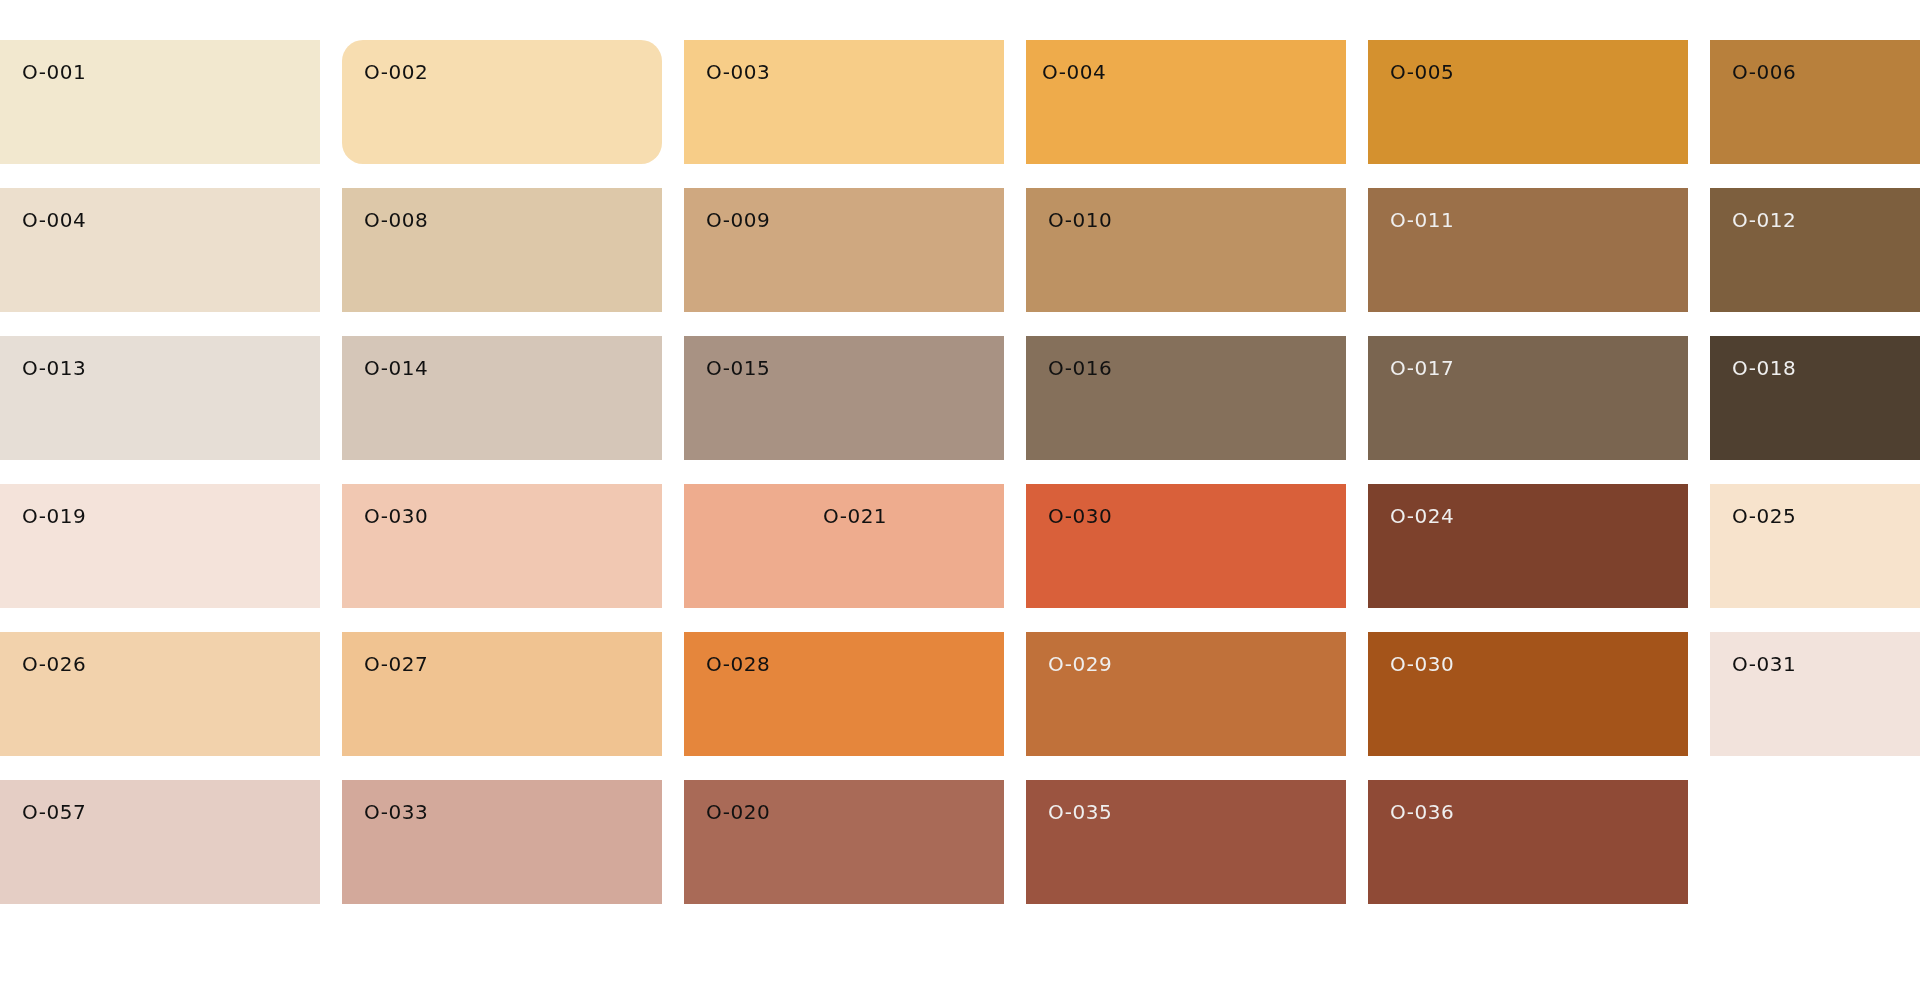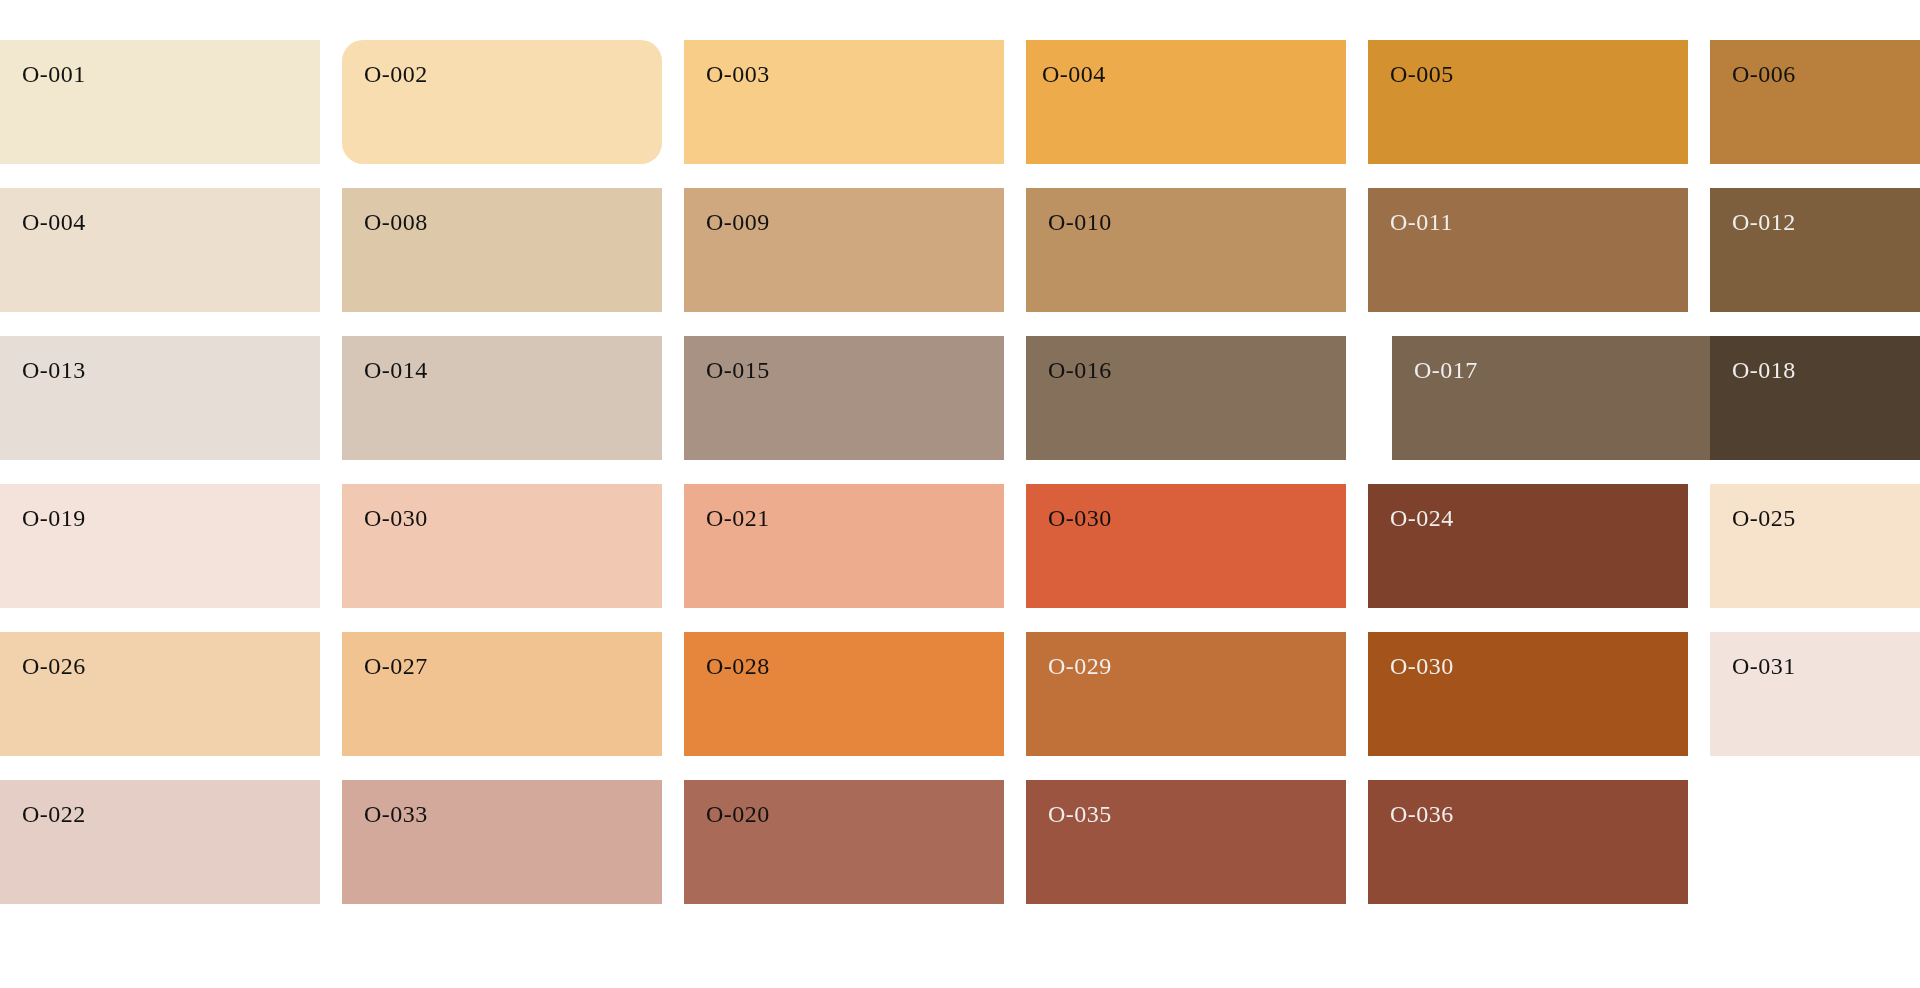--- a/index.html
+++ b/index.html
@@ -27,27 +27,26 @@
   }
   .swatch {
     position: relative;
     width: 100%;
     height: 100%;
     box-sizing: border-box;
     padding: 22px 0 0 22px;
     overflow: hidden;
   }
   .swatch-label {
-    font-size: 24px;
+    font-size: 20px;
     line-height: 1;
     letter-spacing: 0.5px;
     font-weight: 400;
     white-space: nowrap;
     display: block;
-    font-family: Liberation Serif, serif;
   }
   .text-dark  { color: #111111; }
   .text-light { color: #efefef; }
 </style>
 </head>
 <body style="background: rgb(255, 255, 255);">
 
 <div id="palette-grid">
     <div class="swatch" style="background: rgb(242, 232, 207);">
       <span class="swatch-label text-dark">O-001</span>
@@ -90,33 +89,33 @@
     </div>
     <div class="swatch" style="background: rgb(213, 198, 184);">
       <span class="swatch-label text-dark">O-014</span>
     </div>
     <div class="swatch" style="background: rgb(168, 146, 131);">
       <span class="swatch-label text-dark">O-015</span>
     </div>
     <div class="swatch" style="background: rgb(133, 112, 91);">
       <span class="swatch-label text-dark">O-016</span>
     </div>
-    <div class="swatch" style="background: rgb(122, 101, 80); margin-left: 24px;">
+    <div class="swatch" style="background: rgb(122, 101, 80);">
       <span class="swatch-label text-light">O-017</span>
     </div>
     <div class="swatch" style="background: rgb(79, 64, 48);">
       <span class="swatch-label text-light">O-018</span>
     </div>
     <div class="swatch" style="background: rgb(244, 227, 218);">
       <span class="swatch-label text-dark">O-019</span>
     </div>
     <div class="swatch" style="background: rgb(241, 200, 178);">
       <span class="swatch-label text-dark">O-030</span>
     </div>
-    <div class="swatch" style="background: rgb(238, 172, 142);">
+    <div class="swatch" style="background: rgb(238, 172, 142); text-align: center;">
       <span class="swatch-label text-dark">O-021</span>
     </div>
     <div class="swatch" style="background: rgb(217, 96, 58);">
       <span class="swatch-label text-dark">O-030</span>
     </div>
     <div class="swatch" style="background: rgb(125, 65, 44);">
       <span class="swatch-label text-light">O-024</span>
     </div>
     <div class="swatch" style="background: rgb(247, 227, 204);">
       <span class="swatch-label text-dark">O-025</span>
@@ -133,21 +132,21 @@
     <div class="swatch" style="background: rgb(192, 113, 58);">
       <span class="swatch-label text-light">O-029</span>
     </div>
     <div class="swatch" style="background: rgb(164, 84, 26);">
       <span class="swatch-label text-light">O-030</span>
     </div>
     <div class="swatch" style="background: rgb(242, 227, 220);">
       <span class="swatch-label text-dark">O-031</span>
     </div>
     <div class="swatch" style="background: rgb(229, 206, 197);">
-      <span class="swatch-label text-dark">O-022</span>
+      <span class="swatch-label text-dark">O-057</span>
     </div>
     <div class="swatch" style="background: rgb(211, 169, 155);">
       <span class="swatch-label text-dark">O-033</span>
     </div>
     <div class="swatch" style="background: rgb(169, 106, 87);">
       <span class="swatch-label text-dark">O-020</span>
     </div>
     <div class="swatch" style="background: rgb(155, 84, 64);">
       <span class="swatch-label text-light">O-035</span>
     </div>

